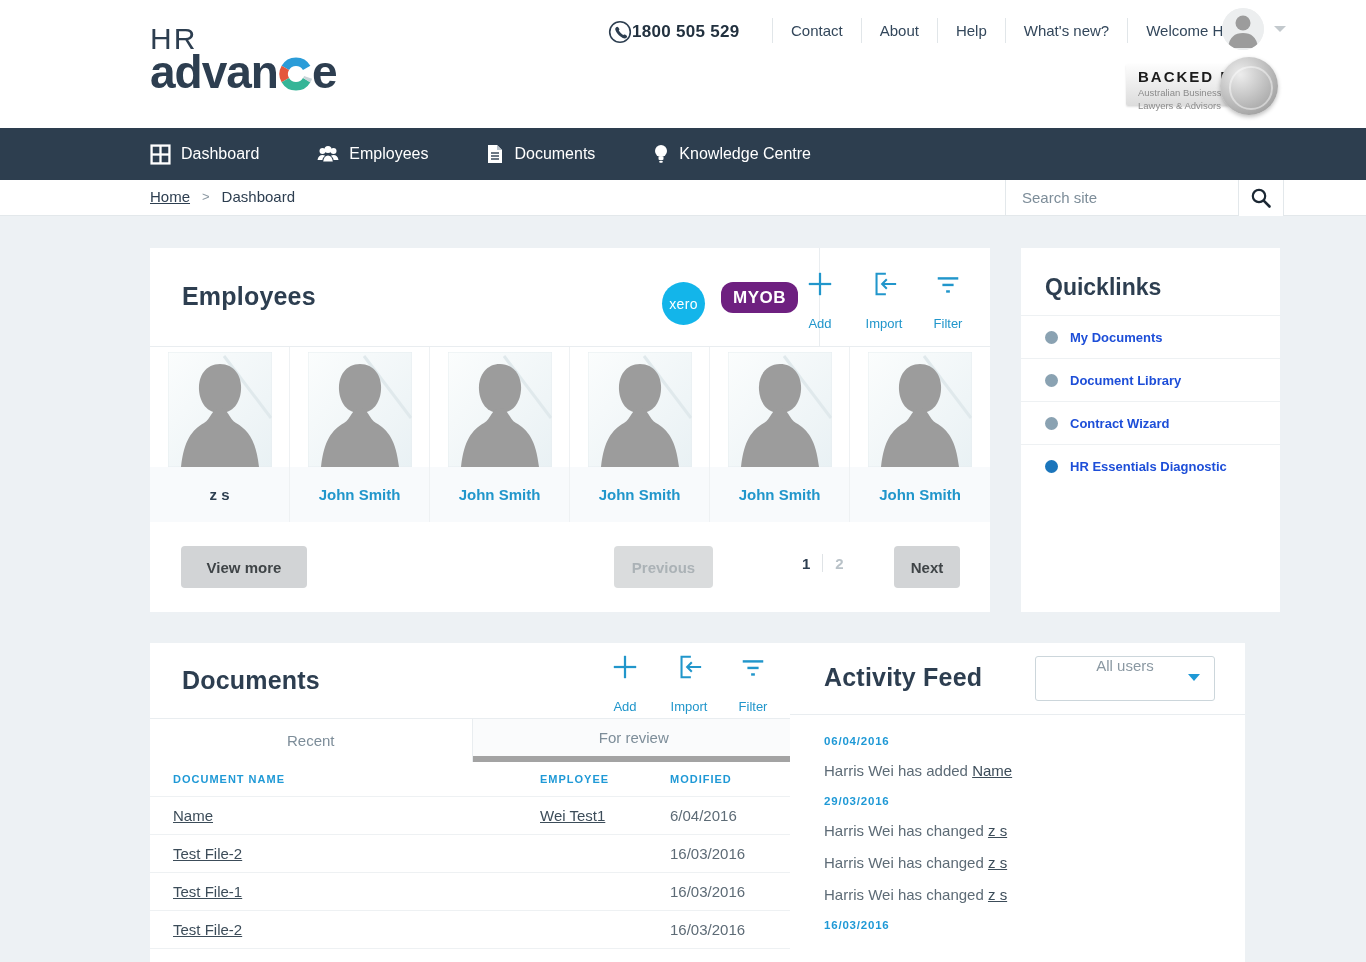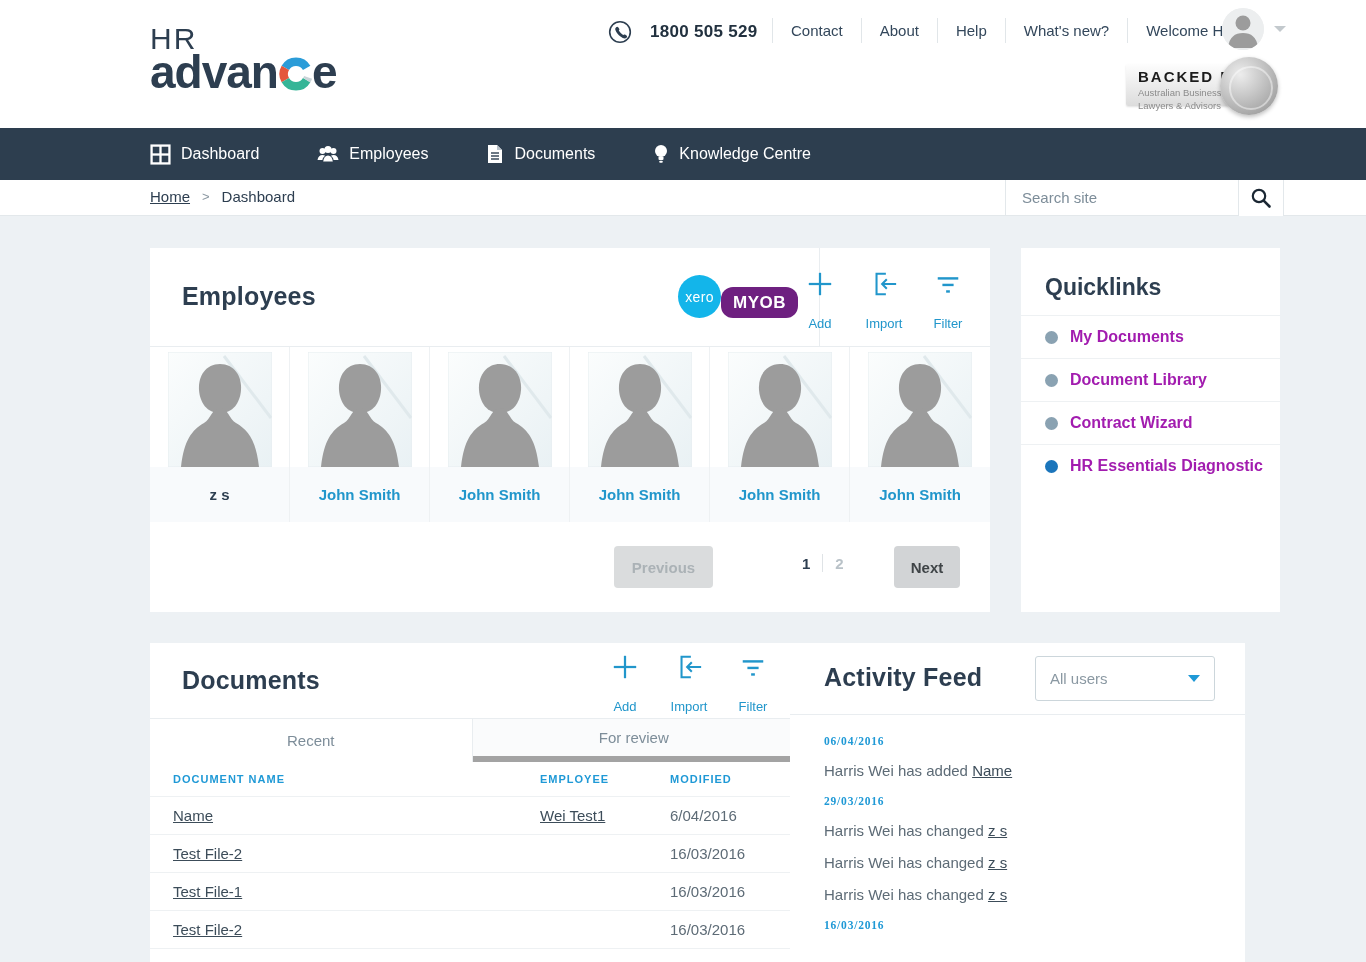--- a/index.html
+++ b/index.html
@@ -7,21 +7,21 @@
   body { font-family:"Liberation Sans", sans-serif; background:#fff; position:relative; }
   .page { position:relative; width:1366px; height:962px; background:#edf1f4; overflow:hidden; }
 
   
   .top-header { position:absolute; top:0; left:0; width:1366px; height:128px; background:#fff; z-index:5; }
   .logo { position:absolute; left:150px; top:24px; cursor:pointer; }
   .logo-hr { font-size:30px; font-weight:400; color:#2d3e50; letter-spacing:2px; line-height:30px; }
   .logo-advance { display:flex; align-items:center; font-size:46px; font-weight:700; color:#2d3e50; line-height:44px; margin-top:-4px; letter-spacing:-1px; }
   .logo-advance svg { margin:4px -1px 0 1px; }
 
-  .phone { position:absolute; left:608px; top:20px; display:flex; align-items:center; gap:18px; }
+  .phone { position:absolute; left:608px; top:20px; display:flex; align-items:center; gap:0; }
   .phone-number { font-size:17px; font-weight:700; color:#22313f; letter-spacing:.3px; }
 
   .top-links { position:absolute; left:772px; top:18px; display:flex; align-items:center; }
   .top-link { font-size:15px; color:#33475b; padding:4px 18px; border-left:1px solid #e1e6e9; cursor:pointer; white-space:nowrap; }
   .top-link:first-child { border-left:1px solid #e1e6e9; }
   .avatar { position:absolute; left:1222px; top:8px; width:42px; height:42px; border-radius:50%; background:#eceeef; overflow:hidden; cursor:pointer; }
   .avatar svg { display:block; }
   .avatar-chevron { position:absolute; left:1274px; top:26px; width:0; height:0; border-left:6px solid transparent; border-right:6px solid transparent; border-top:6px solid #c3c9cd; cursor:pointer; }
 
   .backed-badge { position:absolute; left:1126px; top:60px; width:158px; height:48px; }
@@ -54,21 +54,21 @@
   .panel-title { font-size:25px; font-weight:700; color:#2d3e50; letter-spacing:.2px; }
   .actions { display:flex; gap:16px; }
   .action { width:48px; text-align:center; cursor:pointer; }
   .action svg { display:block; margin:0 auto; }
   .action-label { font-size:13px; color:#2196cb; margin-top:18px; }
 
   
   .employees-panel { left:150px; top:248px; width:840px; height:364px; }
   .emp-head { position:relative; height:99px; border-bottom:1px solid #e9edf0; }
   .emp-head .panel-title { position:absolute; left:32px; top:34px; }
-  .integration-logos { position:absolute; right:192px; top:27px; display:flex; align-items:flex-end; }
+  .integration-logos { position:absolute; right:192px; top:34px; display:flex; align-items:flex-start; gap:16px; }
   .xero-logo { width:43px; height:43px; border-radius:50%; background:#13b5ea; color:#fff; font-size:14px; display:flex; align-items:center; justify-content:center; cursor:pointer; letter-spacing:.3px; }
   .myob-logo { width:77px; height:31px; border-radius:12px; background:#6e2080; color:#fff; font-size:17px; font-weight:700; display:flex; align-items:center; justify-content:center; cursor:pointer; letter-spacing:.5px; }
   .emp-divider { position:absolute; right:170px; top:0; height:99px; border-left:1px solid #e9edf0; }
   .emp-head .actions { position:absolute; right:18px; top:22px; }
 
   .cards { display:flex; height:175px; }
   .card { width:140px; display:flex; flex-direction:column; border-right:1px solid #eef1f3; cursor:pointer; }
   .card:last-child { border-right:none; }
   .card-photo { width:104px; height:115px; margin:5px auto 0; }
   .card-name { margin-top:auto; height:55px; background:#f8fafc; display:flex; align-items:center; justify-content:center; font-size:15px; font-weight:700; color:#2196cb; }
@@ -84,46 +84,46 @@
   .page-other { color:#b9c2c8; cursor:pointer; }
   .btn-next { position:absolute; left:744px; top:24px; width:66px; height:42px; }
 
   
   .quicklinks { left:1021px; top:248px; width:259px; height:364px; }
   .ql-title { font-size:23px; font-weight:700; color:#2d3e50; margin:26px 0 14px 24px; }
   .ql-item { display:flex; align-items:center; height:43px; padding-left:24px; cursor:pointer; border-top:1px solid #eef1f3; }
   .ql-item:first-of-type { border-top:none; }
   .ql-bullet { width:13px; height:13px; border-radius:50%; background:#8aa2b2; margin-right:12px; flex:none; }
   .ql-bullet.active { background:#1b75bb; }
-  .ql-label { font-size:16px; font-weight:700; color:#a21caf; }
+  .ql-label { font-size:13px; font-weight:700; color:#1d4ed8; }
 
   
   .documents-panel { left:150px; top:643px; width:645px; height:319px; overflow:hidden; }
   .doc-head { position:relative; height:75px; }
   .doc-head .panel-title { position:absolute; left:32px; top:23px; }
   .doc-head .actions { position:absolute; right:18px; top:10px; }
   .tabs { display:flex; height:44px; border-top:1px solid #e9edf0; }
   .tab { width:50%; display:flex; align-items:center; justify-content:center; font-size:15px; color:#7d8d99; cursor:pointer; }
   .tab.active { background:#fff; border-right:1px solid #e9edf0; }
   .tab.inactive { background:#fafbfc; border-bottom:6px solid #a3a3a3; }
   .doc-table-head { display:grid; grid-template-columns:367px 130px 125px; padding-left:23px; height:34px; align-items:center; }
   .doc-col { font-size:11px; font-weight:700; color:#1f99d6; letter-spacing:1px; }
   .doc-row { display:grid; grid-template-columns:367px 130px 125px; padding-left:23px; height:38px; align-items:center; border-top:1px solid #eef1f3; }
   .doc-link { font-size:15px; color:#3c4c59; text-decoration:underline; cursor:pointer; justify-self:start; }
   .doc-date { font-size:15px; color:#5d6b76; }
 
   
   .activity-panel { left:790px; top:643px; width:455px; height:319px; overflow:hidden; }
   .act-head { position:relative; height:72px; border-bottom:1px solid #e9edf0; }
   .act-head .panel-title { position:absolute; left:34px; top:20px; }
-  .users-dd { position:absolute; right:30px; top:13px; width:180px; height:45px; border:1px solid #ccd6db; border-radius:3px; display:flex; align-items:center; padding:0 14px; cursor:pointer; background:#fff; }
+  .users-dd { position:absolute; right:30px; top:13px; width:180px; height:45px; border:1px solid #ccd6db; border-radius:3px; display:flex; align-items:center; padding:0 14px; cursor:pointer; background:#fff;flex-direction:column; }
   .users-dd-value { font-size:15px; color:#8a98a2; }
   .users-dd-arrow { margin-left:auto; width:0; height:0; border-left:6px solid transparent; border-right:6px solid transparent; border-top:7px solid #1f99d6; }
   .feed { padding:20px 34px 0; }
-  .feed-date { font-size:11.5px; font-weight:700; color:#1f99d6; letter-spacing:.8px; margin:16px 0 4px;font-family:Liberation Serif, serif; }
+  .feed-date { font-size:11.5px; font-weight:700; color:#1f99d6; letter-spacing:.8px; margin:16px 0 4px; }
   .feed-date:first-child { margin-top:0; }
   .feed-event { font-size:15px; color:#5d6b76; margin:15px 0; }
   .feed-link { color:#3c4c59; text-decoration:underline; cursor:pointer; }
 </style>
 </head>
 <body>
 
 <svg width="0" height="0" style="position:absolute">
   <defs>
     <linearGradient id="photoBg" x1="0" y1="0" x2="1" y2="1">
@@ -316,20 +316,21 @@
       </div>
       <div class="card">
         <svg class="card-photo" viewBox="0 0 104 115" width="104" height="115">
             <use href="#personPhoto"></use>
           </svg>
         <div class="card-name">John Smith</div>
       </div>
     </div>
 
     <div class="emp-foot">
+      <button class="btn btn-viewmore">View more</button>
       <button class="btn btn-previous">Previous</button>
       <div class="pager">
         <span class="page-current">1</span>
         <span class="page-divider"></span>
         <span class="page-other">2</span>
       </div>
       <button class="btn btn-next">Next</button>
     </div>
   </div>
 

